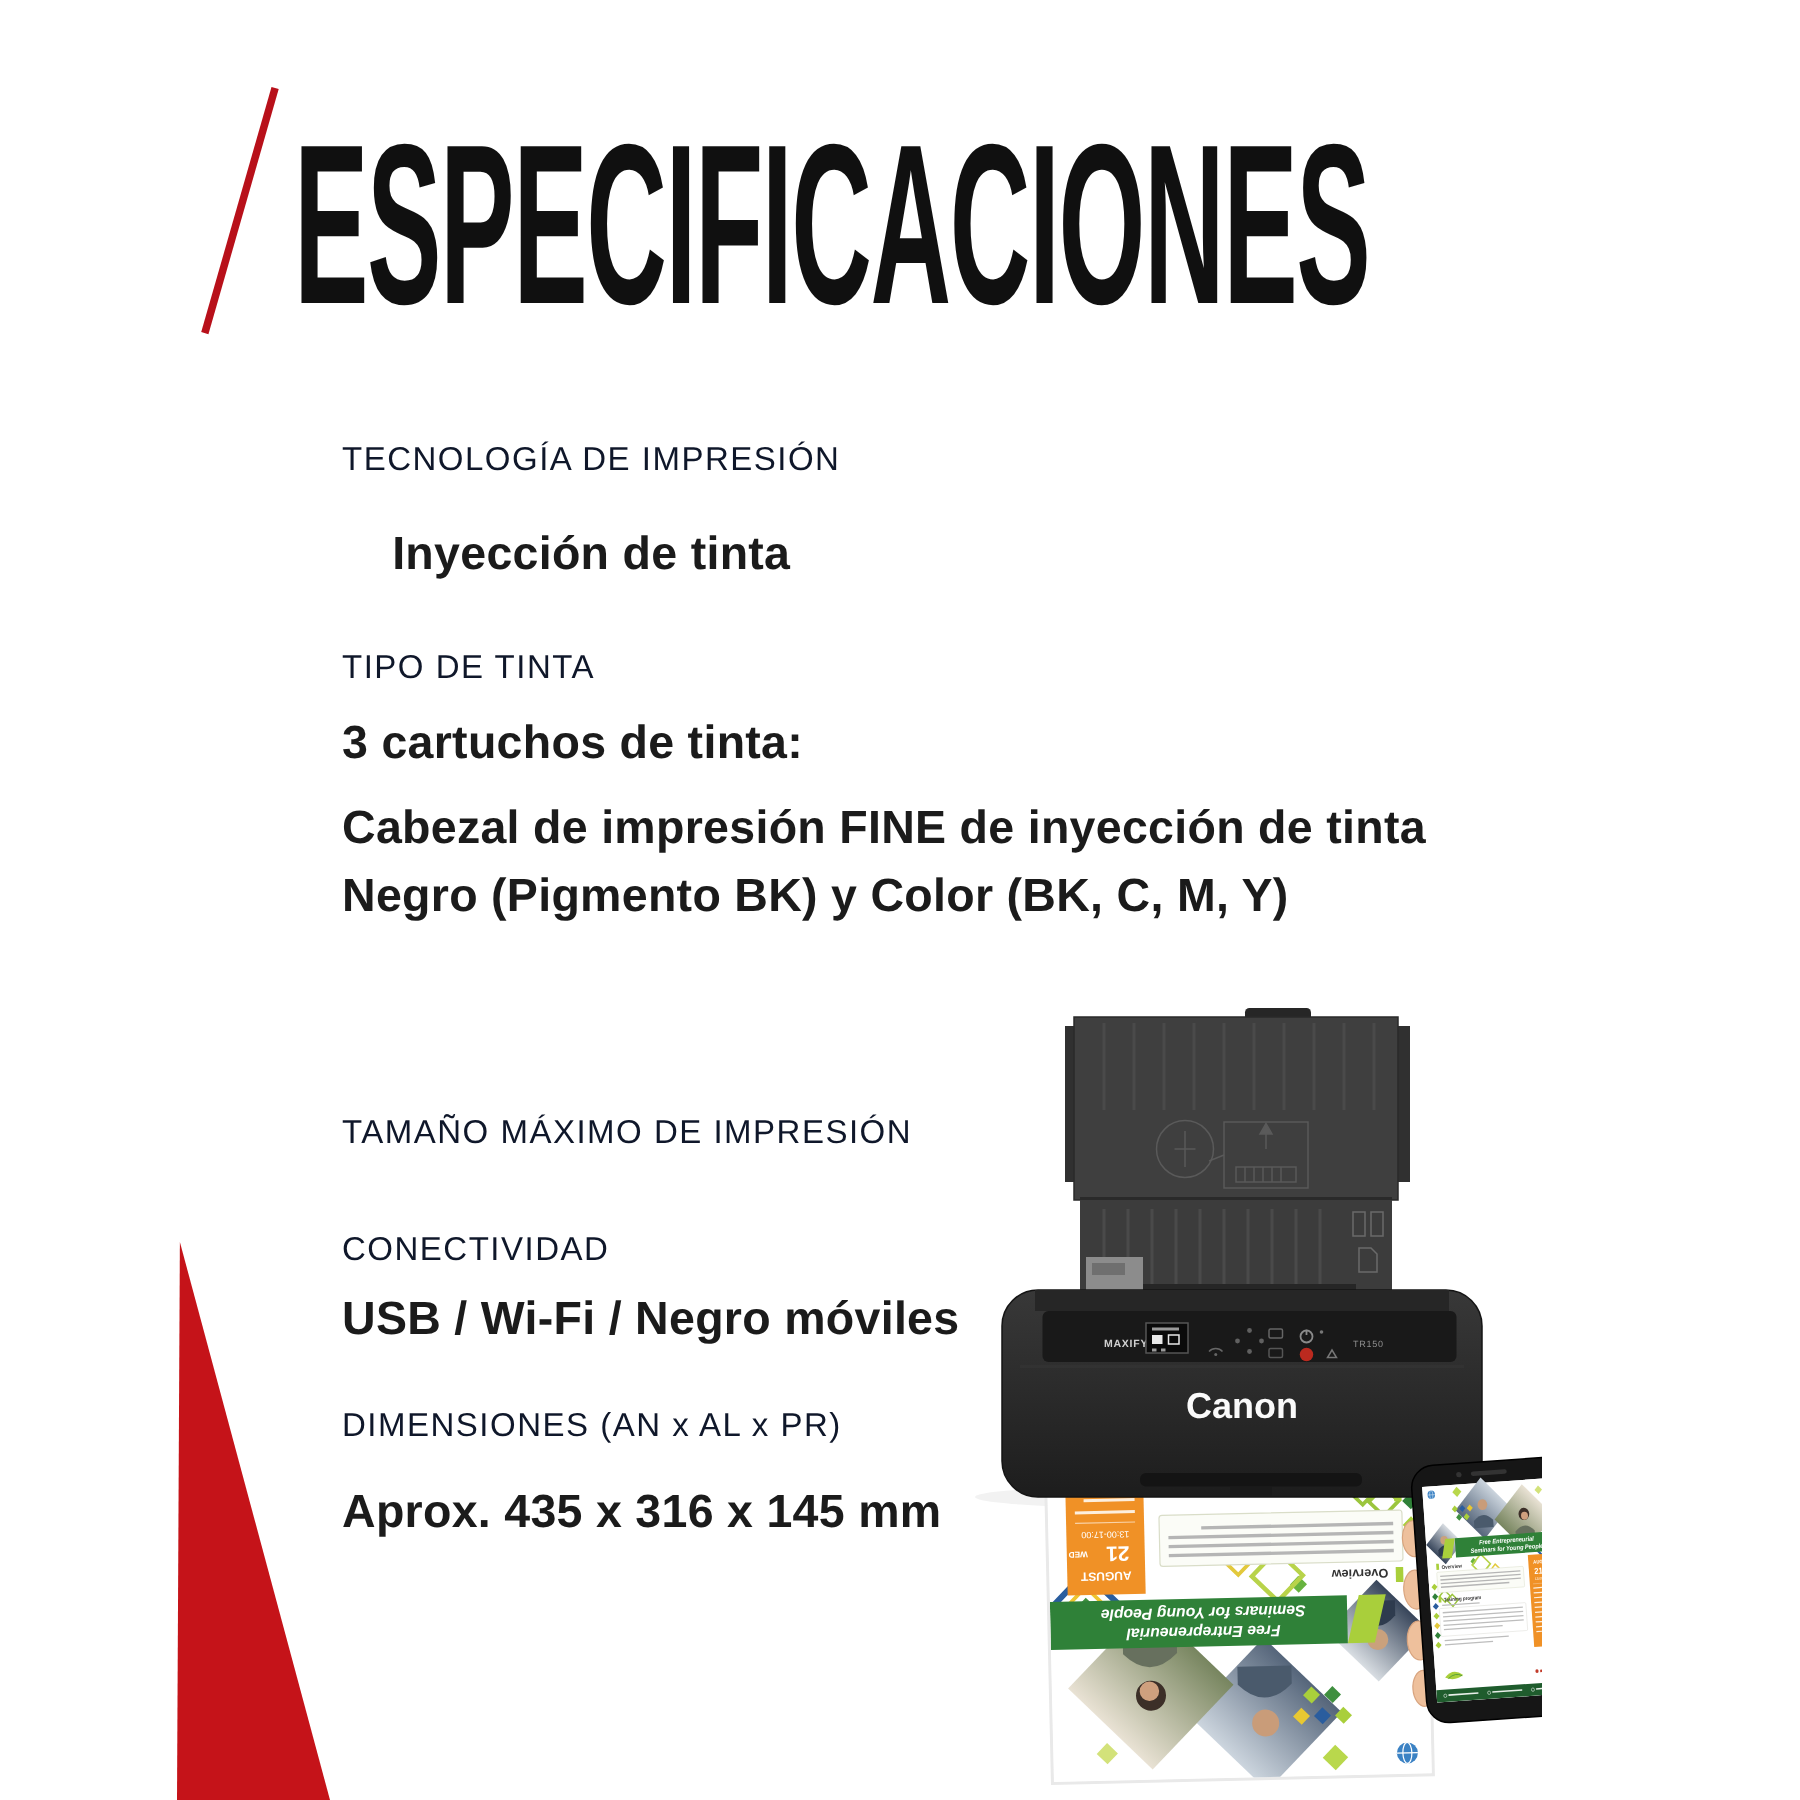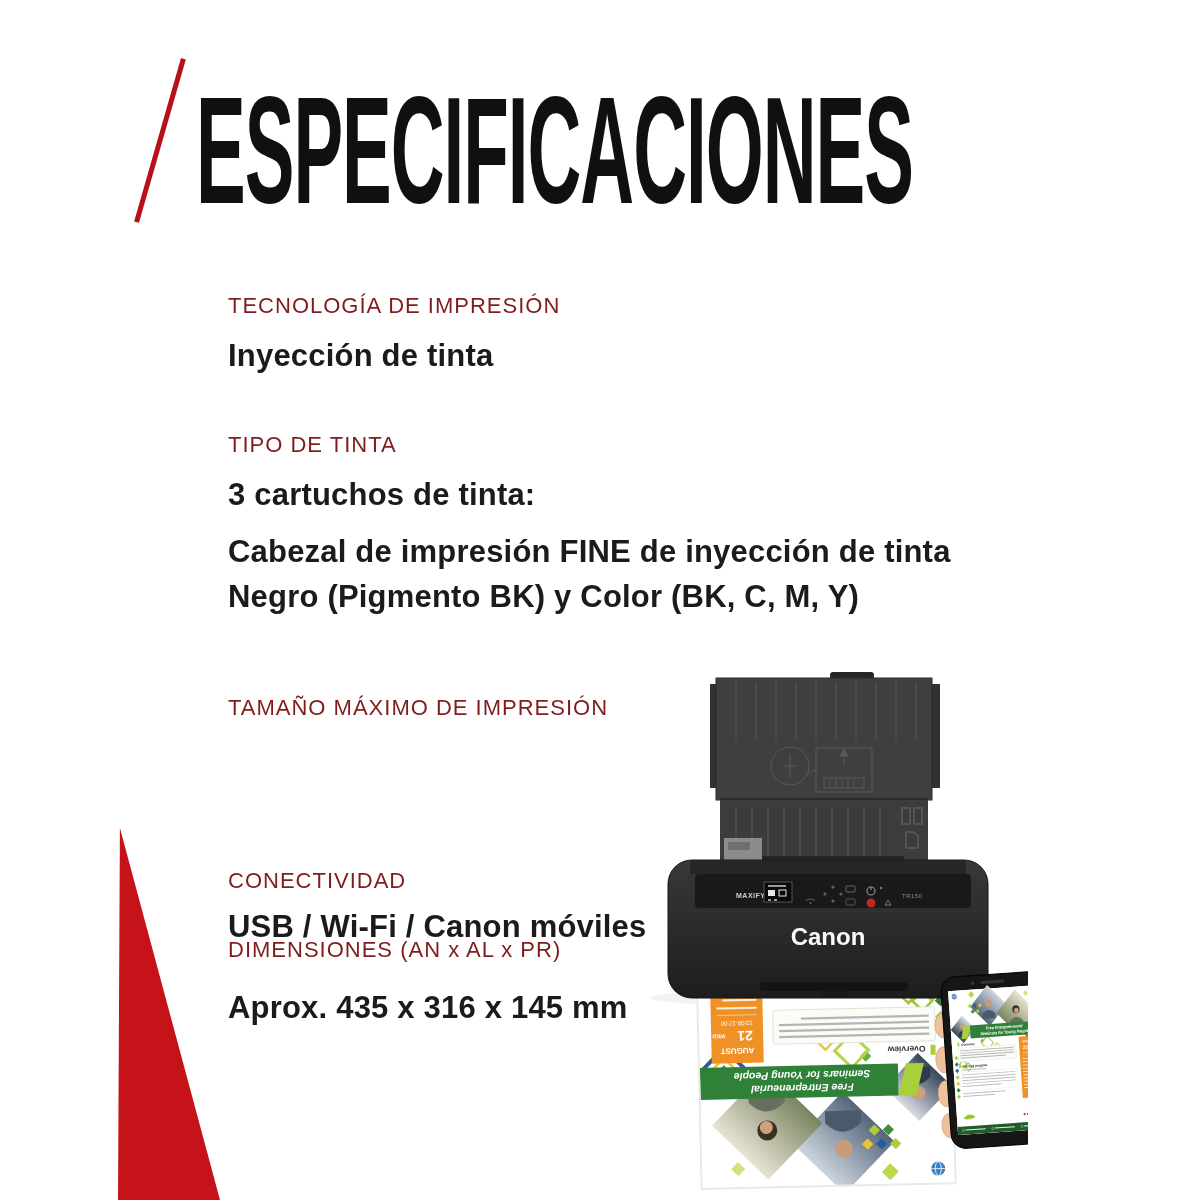--- a/index.html
+++ b/index.html
@@ -20,32 +20,32 @@
     transform:scaleX(0.49);transform-origin:left top;
   }
   
   .red-triangle{
     position:absolute;left:100px;top:828px;width:120px;height:372px;
     background:#c51319;
     clip-path:polygon(16.6% 0, 15% 100%, 100% 100%);
   }
   .spec{position:absolute;left:228px;}
   .spec .label{
-    font-size:22px;color:#7f1d1d;letter-spacing:1px;line-height:1;
+    font-size:22px;color:#0f172a;letter-spacing:1px;line-height:1;
     font-weight:400;white-space:nowrap;
   }
   .spec .value{
     font-size:31px;font-weight:700;color:#1b1b1b;letter-spacing:0.2px;
     line-height:45px;white-space:nowrap;
   }
-  .s1{top:295px;} .s1 .value{margin-top:16px;}
+  .s1{top:295px;} .s1 .value{margin-top:29px;text-align:center;}
   .s2{top:434px;} .s2 .values{margin-top:16px;}
   .s2 .value.p{margin-top:12px;}
-  .s3{top:697px;} .s3 .value{margin-top:14px;}
-  .s4{top:870px;} .s4 .value{margin-top:12px;}
+  .s3{top:744px;} .s3 .value{margin-top:14px;}
+  .s4{top:822px;} .s4 .value{margin-top:12px;}
   .s5{top:939px;} .s5 .value{margin-top:24px;}
   .product{position:absolute;left:640px;top:660px;}
   .product text{font-family:"Liberation Sans",sans-serif;}
   .canon-logo{font-family:"Liberation Serif",serif;font-weight:bold;}
 </style>
 </head>
 <body>
 
 <div class="canvas">
 
@@ -65,21 +65,21 @@
       <div class="value">Negro (Pigmento BK) y Color (BK, C, M, Y)</div>
     </div>
   </section>
 
   <section class="spec s3">
     <div class="label">TAMAÑO MÁXIMO DE IMPRESIÓN</div>
   </section>
 
   <section class="spec s4">
     <div class="label">CONECTIVIDAD</div>
-    <div class="value">USB / Wi-Fi / Canon móviles</div>
+    <div class="value">USB / Wi-Fi / Negro móviles</div>
   </section>
 
   <section class="spec s5">
     <div class="label">DIMENSIONES (AN x AL x PR)</div>
     <div class="value">Aprox. 435 x 316 x 145 mm</div>
   </section>
 
   <div class="red-triangle"></div>
 
   <svg class="product" width="560" height="540" viewBox="0 0 560 540">

